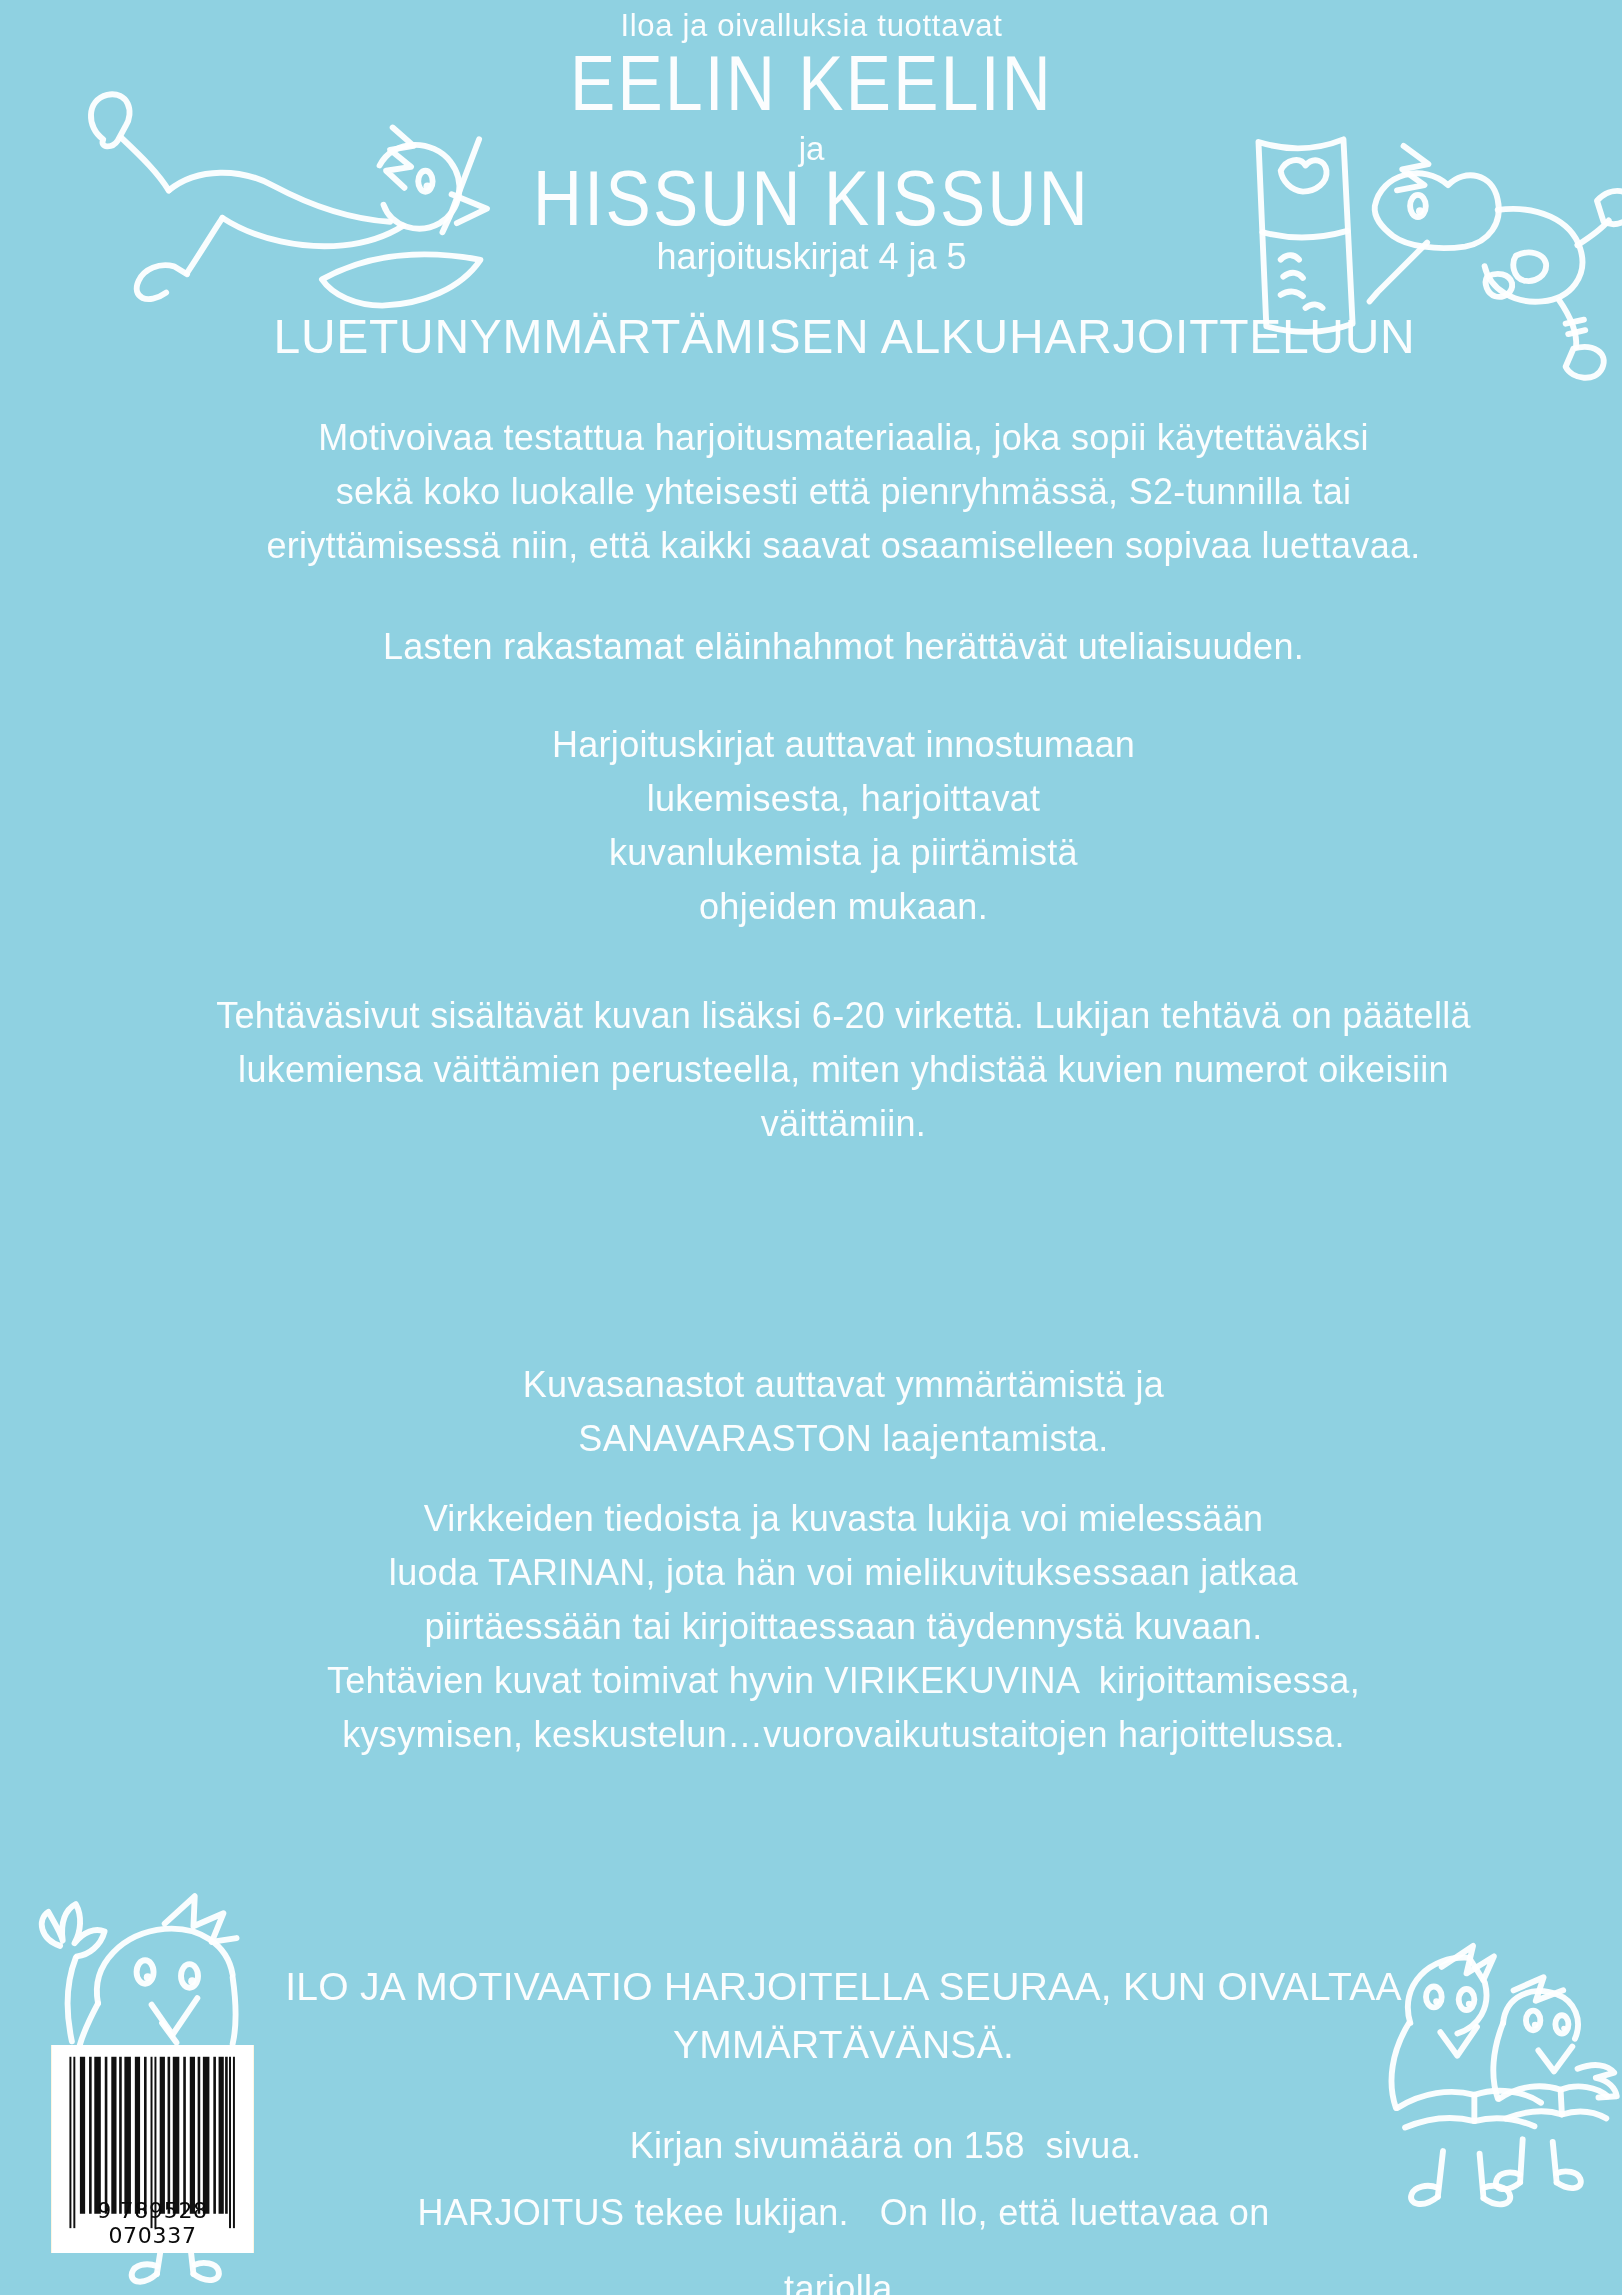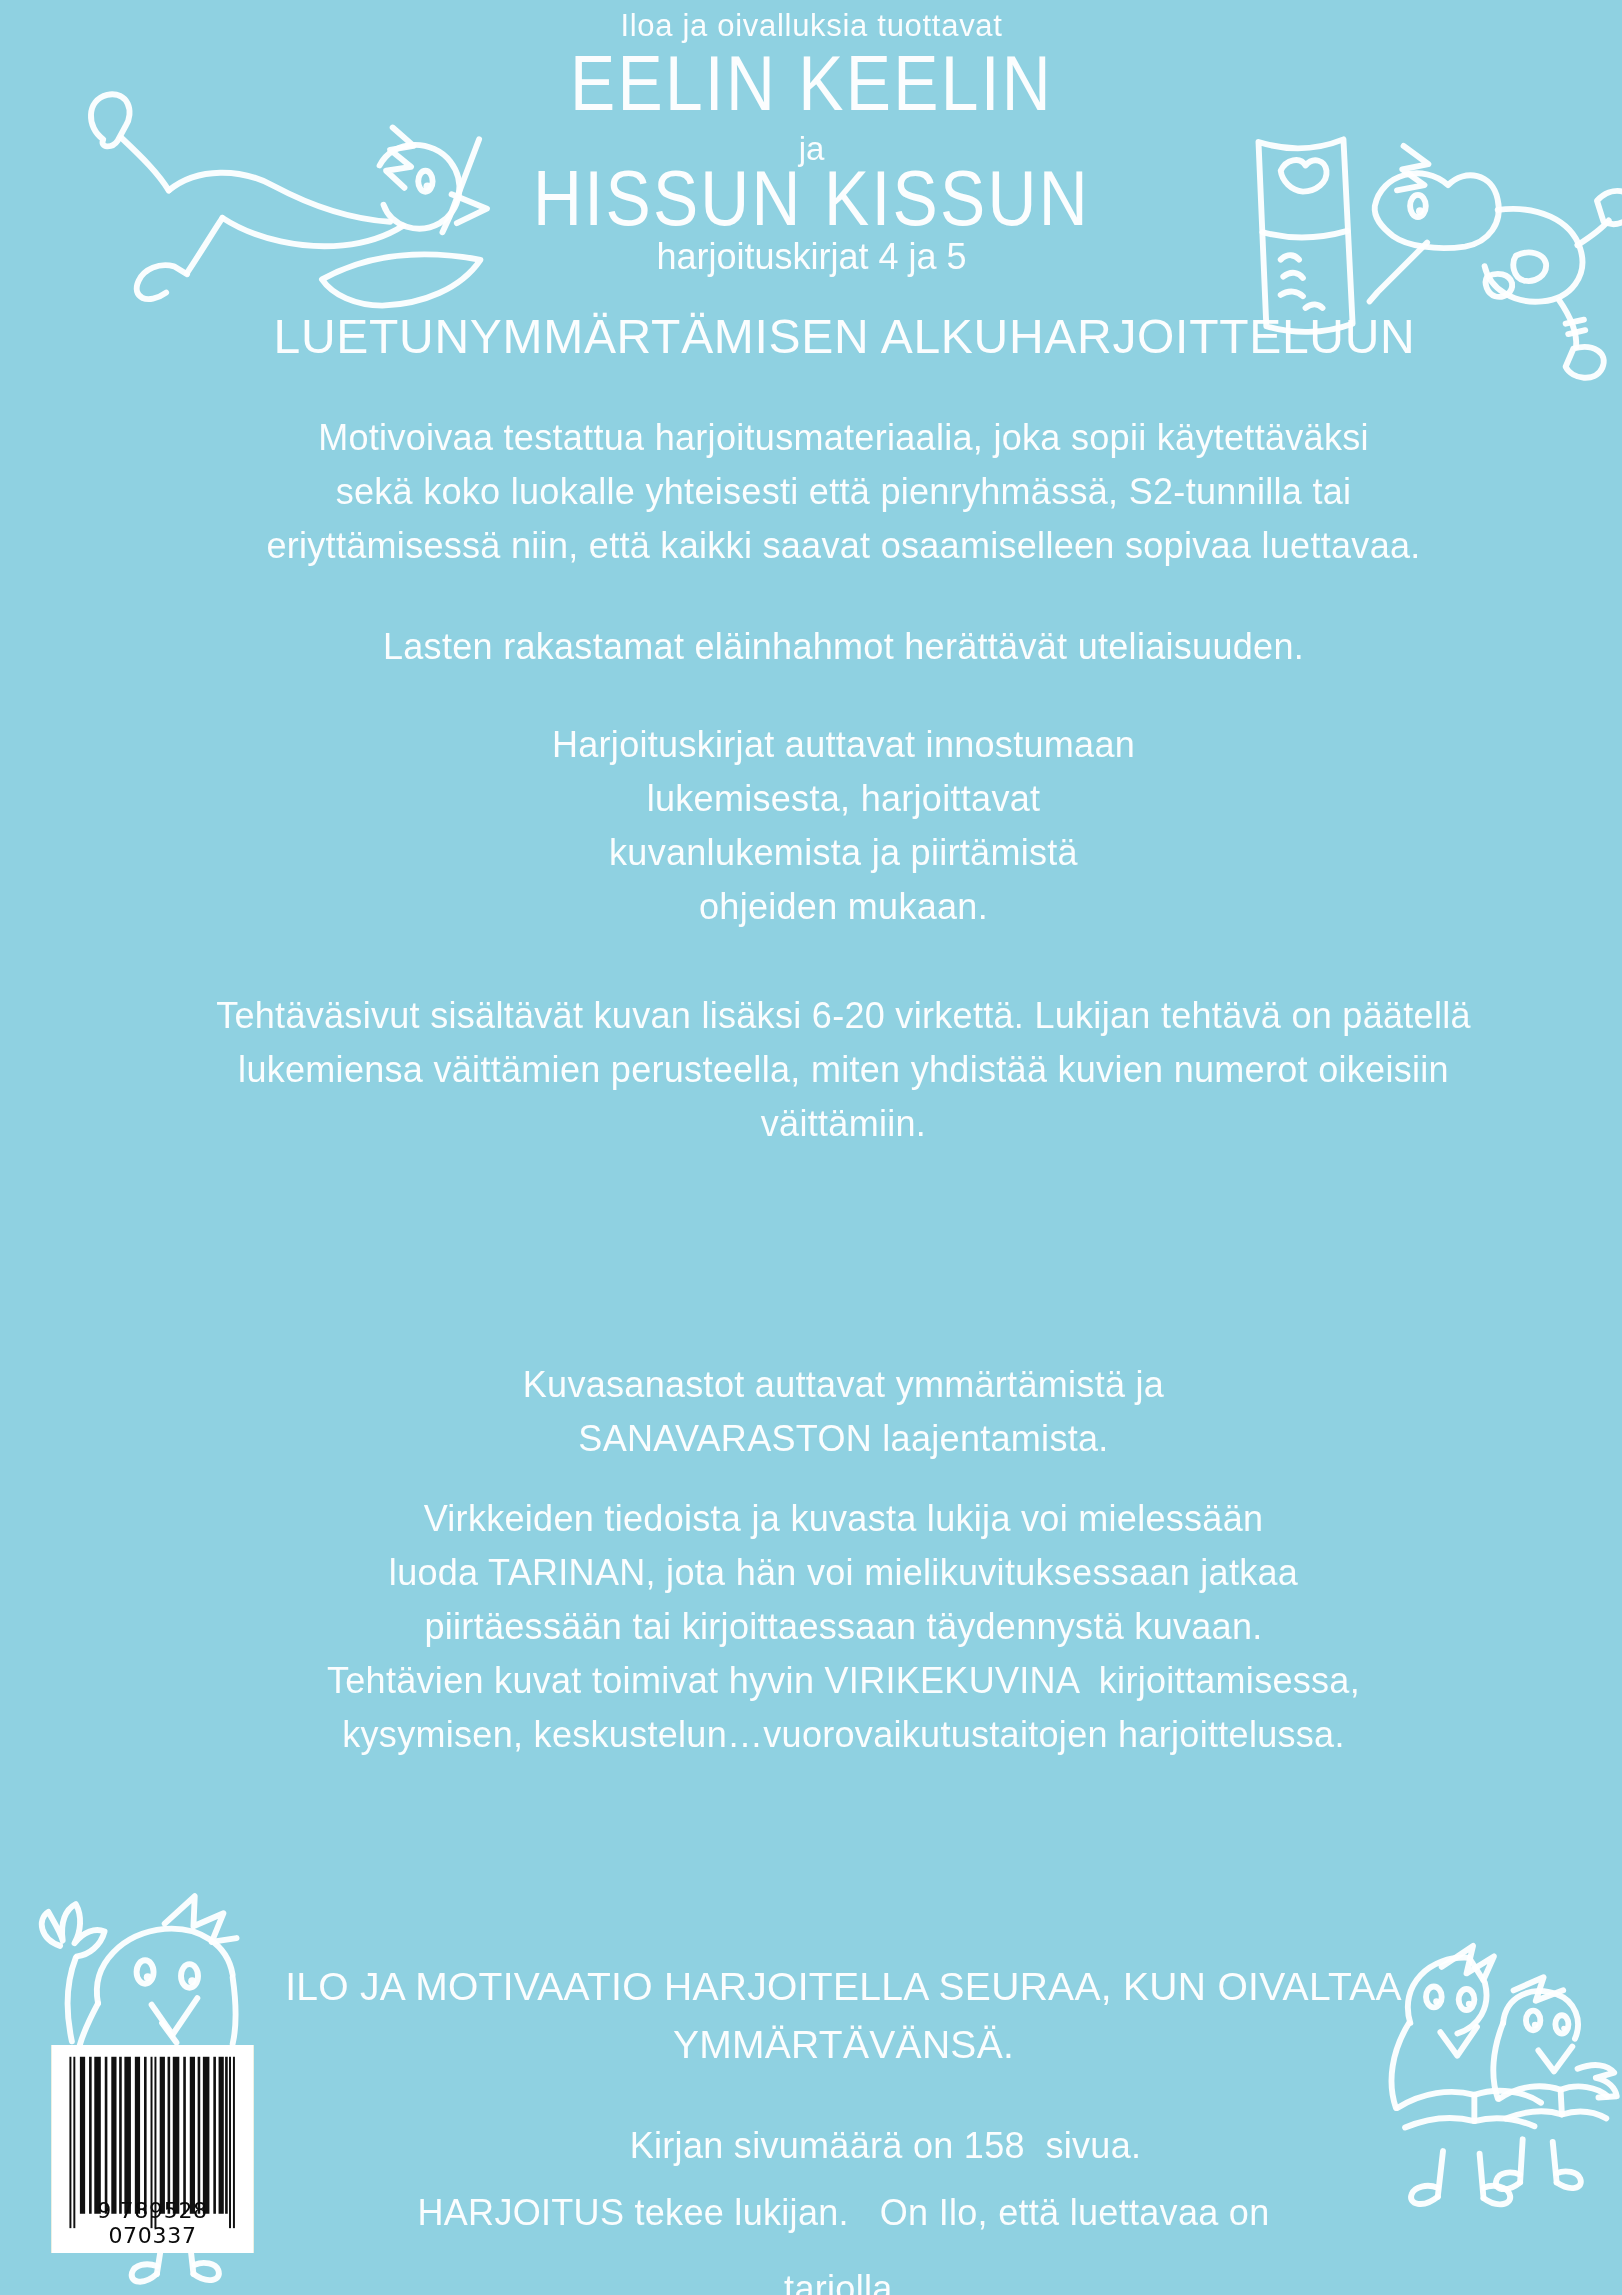--- a/index.html
+++ b/index.html
@@ -39,21 +39,21 @@
   .p11 { top:2175px; line-height:76px; }
 
   .illus { position:absolute; z-index:1; }
   .illus svg { display:block; width:100%; height:100%; }
   .doodle { fill:none; stroke:rgba(255,255,255,.95); stroke-width:9; stroke-linecap:round; stroke-linejoin:round; }
   .doodle .pupil { fill:rgba(255,255,255,.95); stroke:none; }
 
   .barcode {
     position:absolute; left:51px; top:2045px;
     width:203px; height:208px;
-    background:#4d7c0f;
+    background:#eab308;
     z-index:4;
   }
   .barcode svg { position:absolute; left:0; top:0; width:203px; height:208px; }
   .barcode-digits {
     position:absolute; left:0; bottom:5.2px; width:100%;
     text-align:center;
     font-family:"DejaVu Sans","Liberation Sans",sans-serif;
     font-size:22px; color:#0a0a0a; letter-spacing:0.7px;
     z-index:5;
   }

